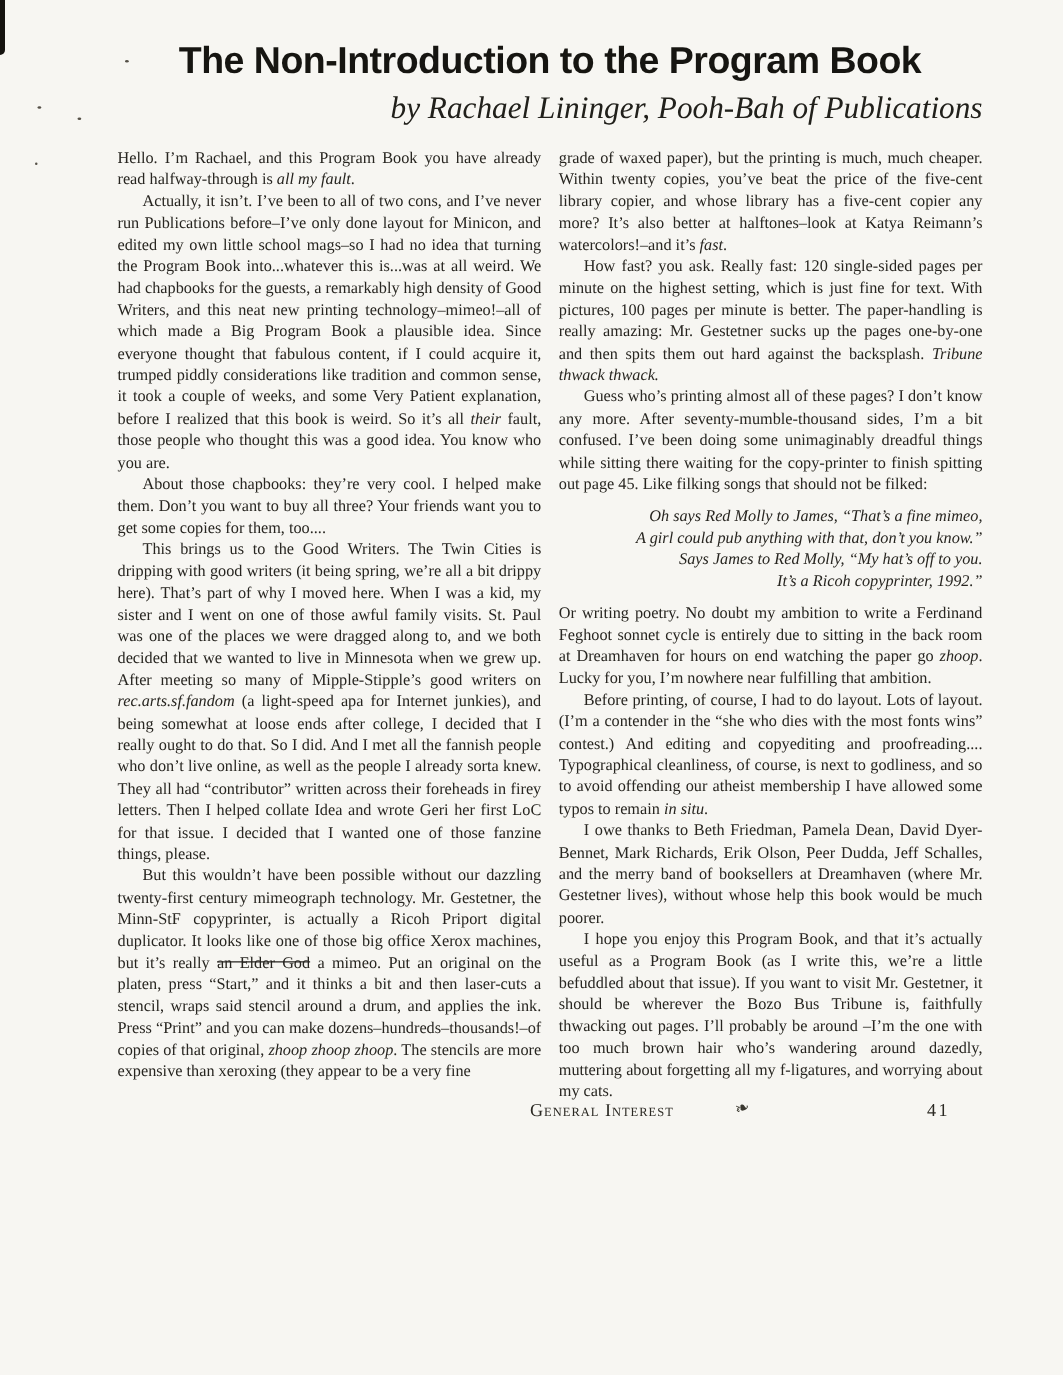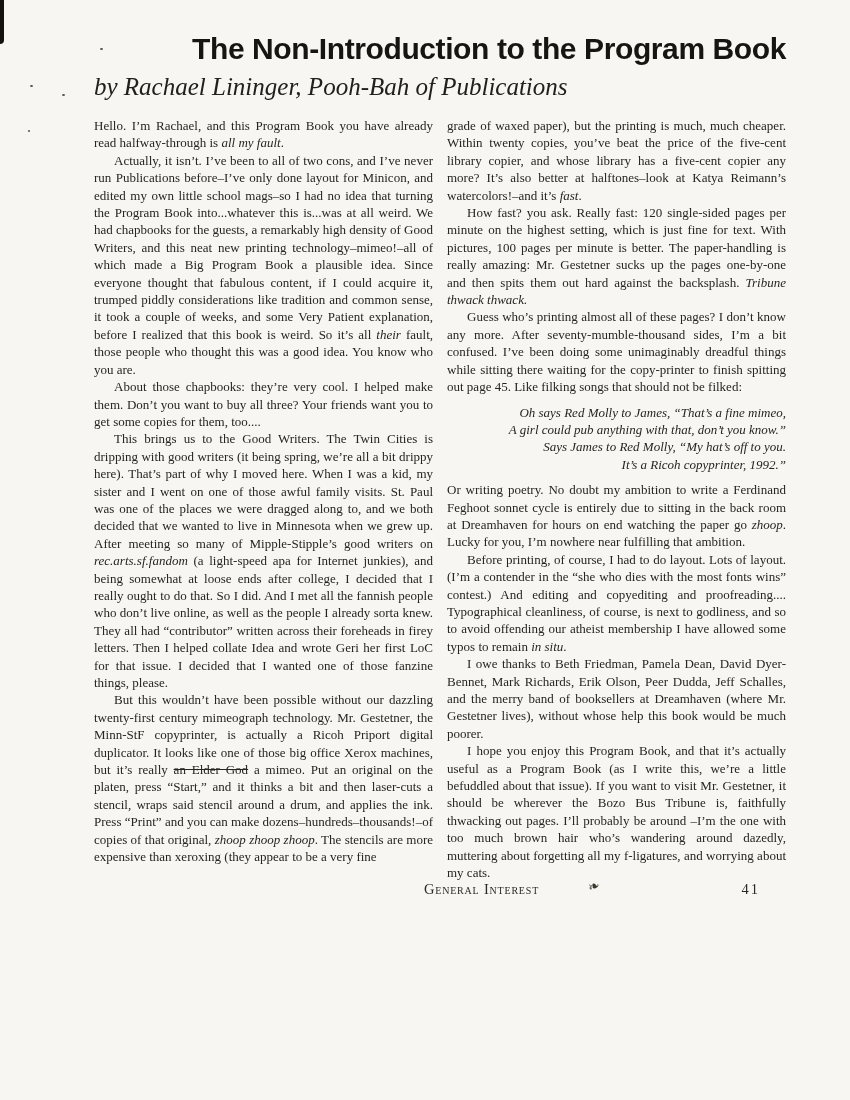--- a/index.html
+++ b/index.html
@@ -11,27 +11,28 @@
     position:relative;
     overflow:hidden;
   }
   .page{position:absolute;inset:0;}
   .content{margin-left:94px;width:692px;padding-top:32px;}
   h1.title{
     font-family:"Liberation Sans", sans-serif;
     font-weight:700;
     font-size:30px;
     letter-spacing:-0.4px;
-    text-align:right;
+    text-align:center;
     color:#161511;
     margin:0;
   }
   .byline{
     font-style:italic;
     font-size:25px;
+    text-align:right;
     margin-top:7px;
     color:#21201b;
   }
   .columns{
     display:flex;
     gap:14px;
     margin-top:16px;
   }
   .col{
     width:339px;

